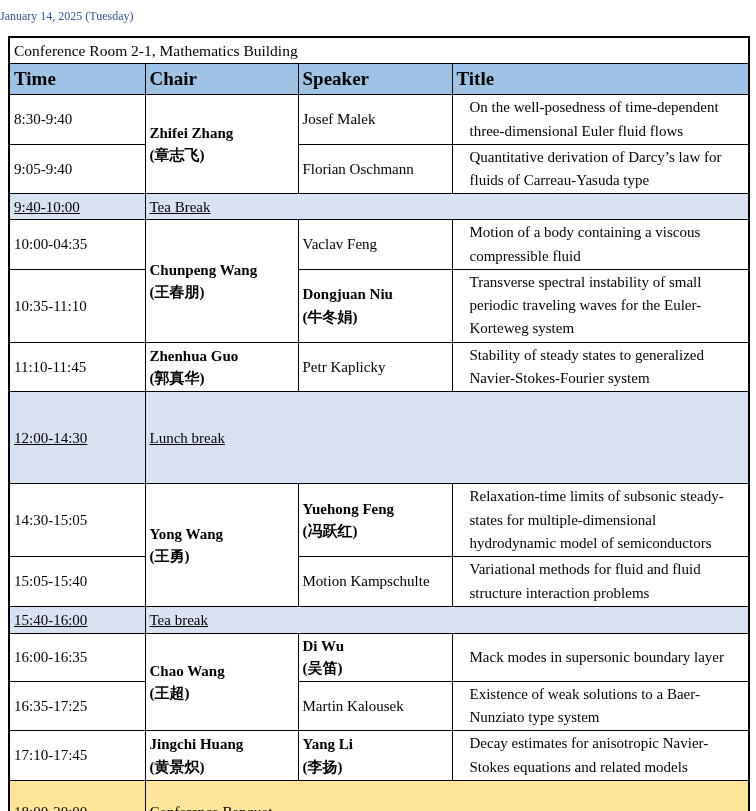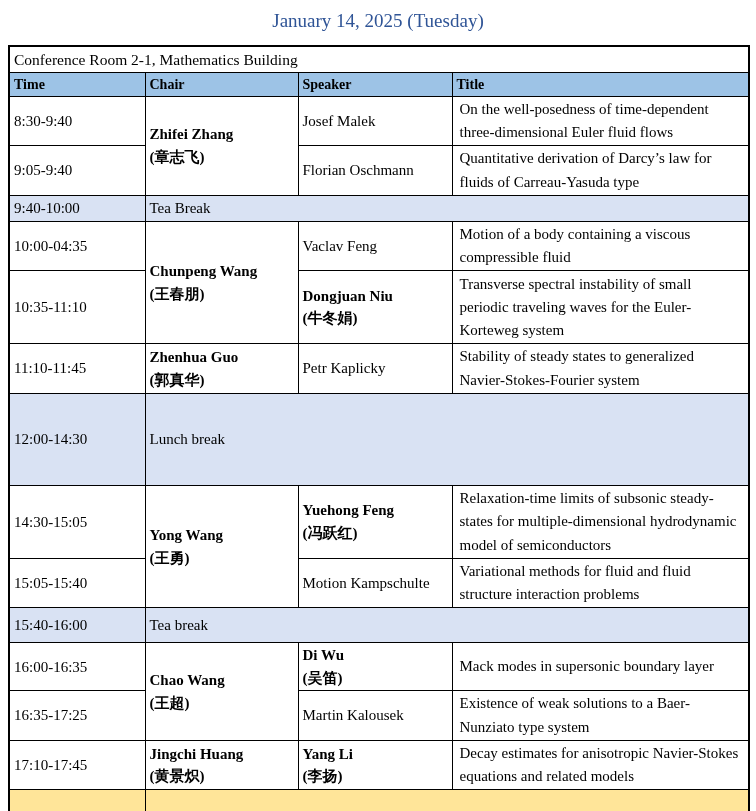--- a/index.html
+++ b/index.html
@@ -11,23 +11,22 @@
     font-family: "Liberation Serif", "DejaVu Serif", serif;
     color: #000000;
   }
   .page {
     width: 756px;
     height: 811px;
     overflow: hidden;
     position: relative;
   }
   .page-title {
-    text-align: center;
     color: #2F5496;
-    font-size: 19px;
+    font-size: 12px;
     margin: 9px 0 11px 0;
     line-height: 1.3;
   }
   table.schedule {
     border-collapse: collapse;
     table-layout: fixed;
     width: 740px;
     margin-left: 8px;
     border: 2px solid #000000;
   }
@@ -42,32 +41,33 @@
     line-height: 1.5;
     padding: 1px 4px;
     overflow: hidden;
   }
   tr.room-row td {
     font-size: 15.5px;
   }
   tr.head-row td {
     background: #9DC3E6;
     font-weight: bold;
-    font-size: 14px;
+    font-size: 19px;
   }
   td.break-cell {
     background: #D9E2F3;
+    text-decoration: underline;
   }
   td.banquet-cell {
     background: #FFE599;
   }
   .two-line span { display: block; font-weight: bold; }
   td.title-cell {
     line-height: 1.55;
-    padding: 1px 7px;
+    padding: 1px 17px;
   }
 </style>
 </head>
 <body>
 
 <div class="page">
 
   <div class="page-title">January 14, 2025 (Tuesday)</div>
 
   <table class="schedule">
@@ -154,21 +154,21 @@
         <span>(冯跃红)</span>
       </td>
       <td class="title-cell">Relaxation-time limits of subsonic steady-states for multiple-dimensional hydrodynamic model of semiconductors</td>
     </tr>
     <tr style="height:47px">
       <td>15:05-15:40</td>
       <td>Motion Kampschulte</td>
       <td class="title-cell">Variational methods for fluid and fluid structure interaction problems</td>
     </tr>
 
-    <tr style="height:35px">
+    <tr style="height:27px">
       <td class="break-cell">15:40-16:00</td>
       <td class="break-cell" colspan="3">Tea break</td>
     </tr>
 
     <tr style="height:46px">
       <td>16:00-16:35</td>
       <td rowspan="2" class="two-line">
         <span>Chao Wang</span>
         <span>(王超)</span>
       </td>

